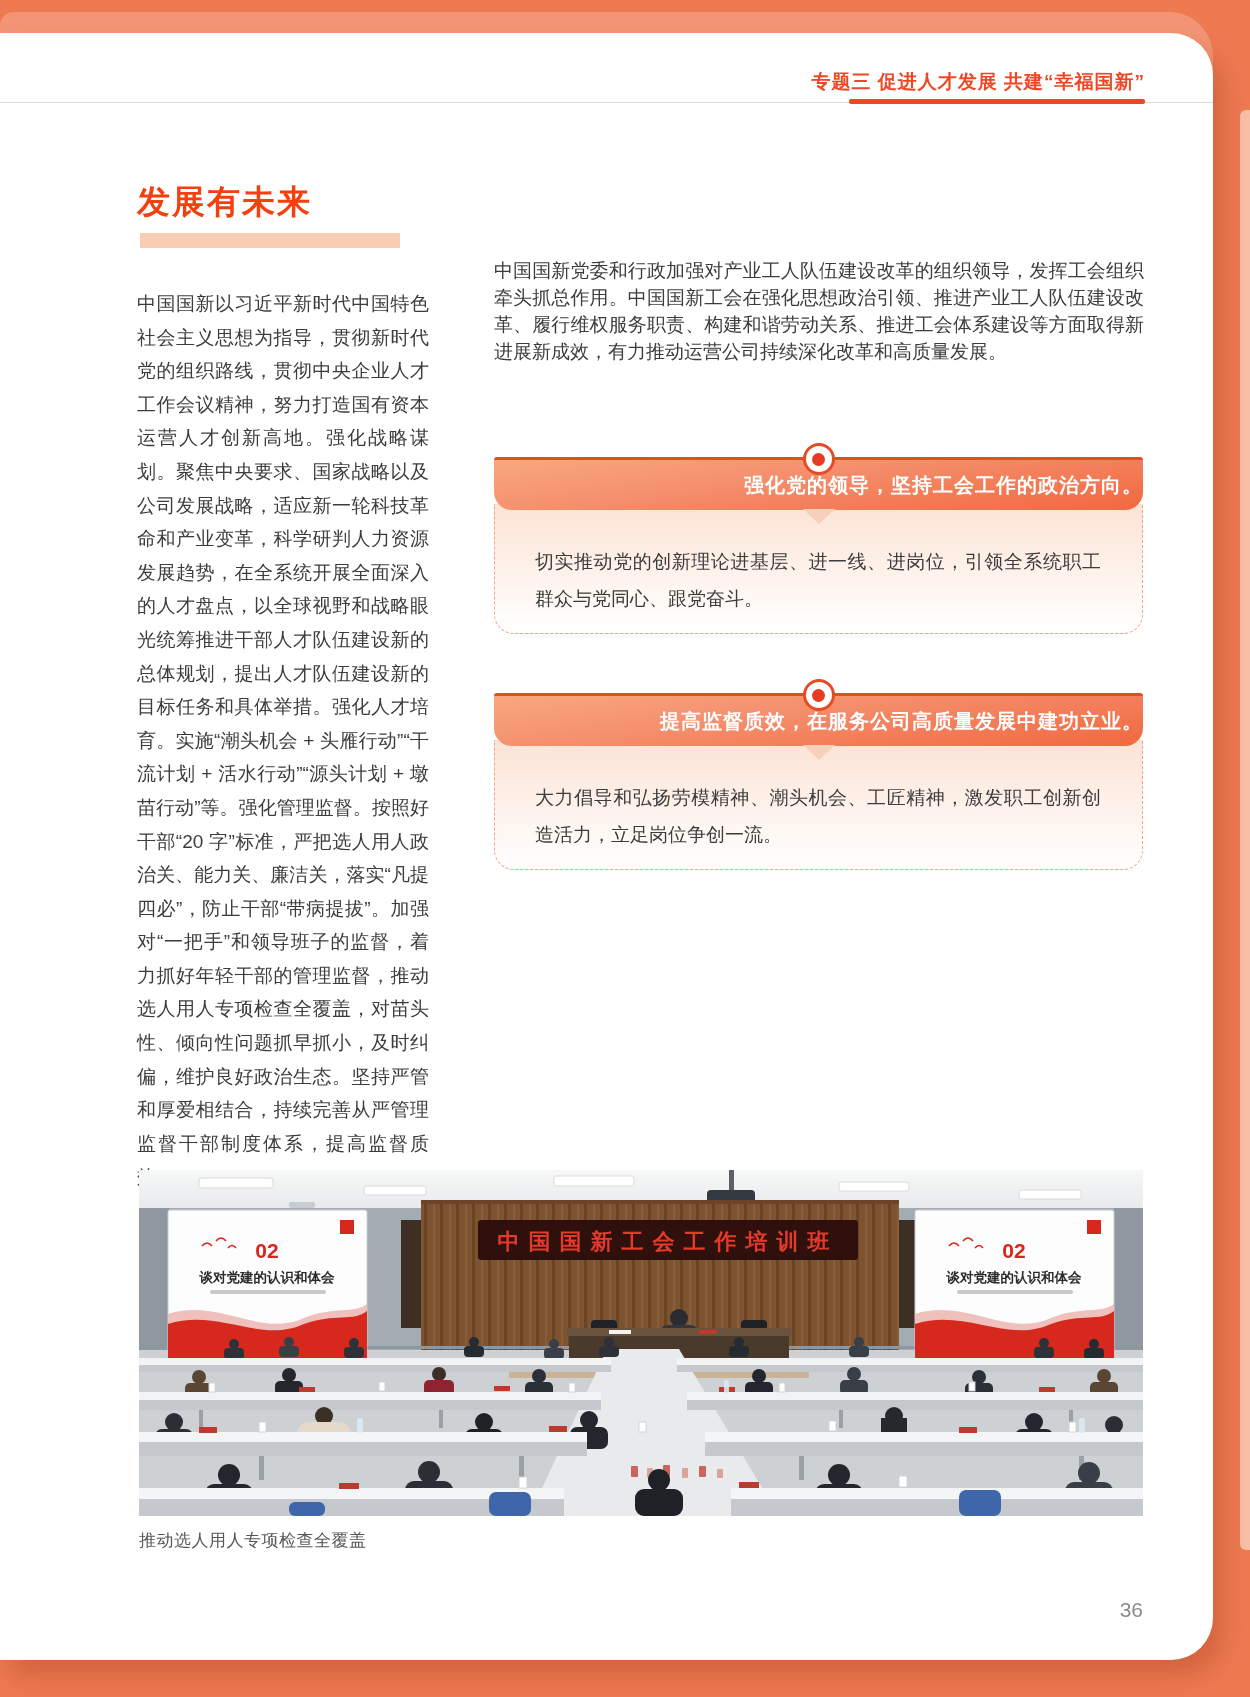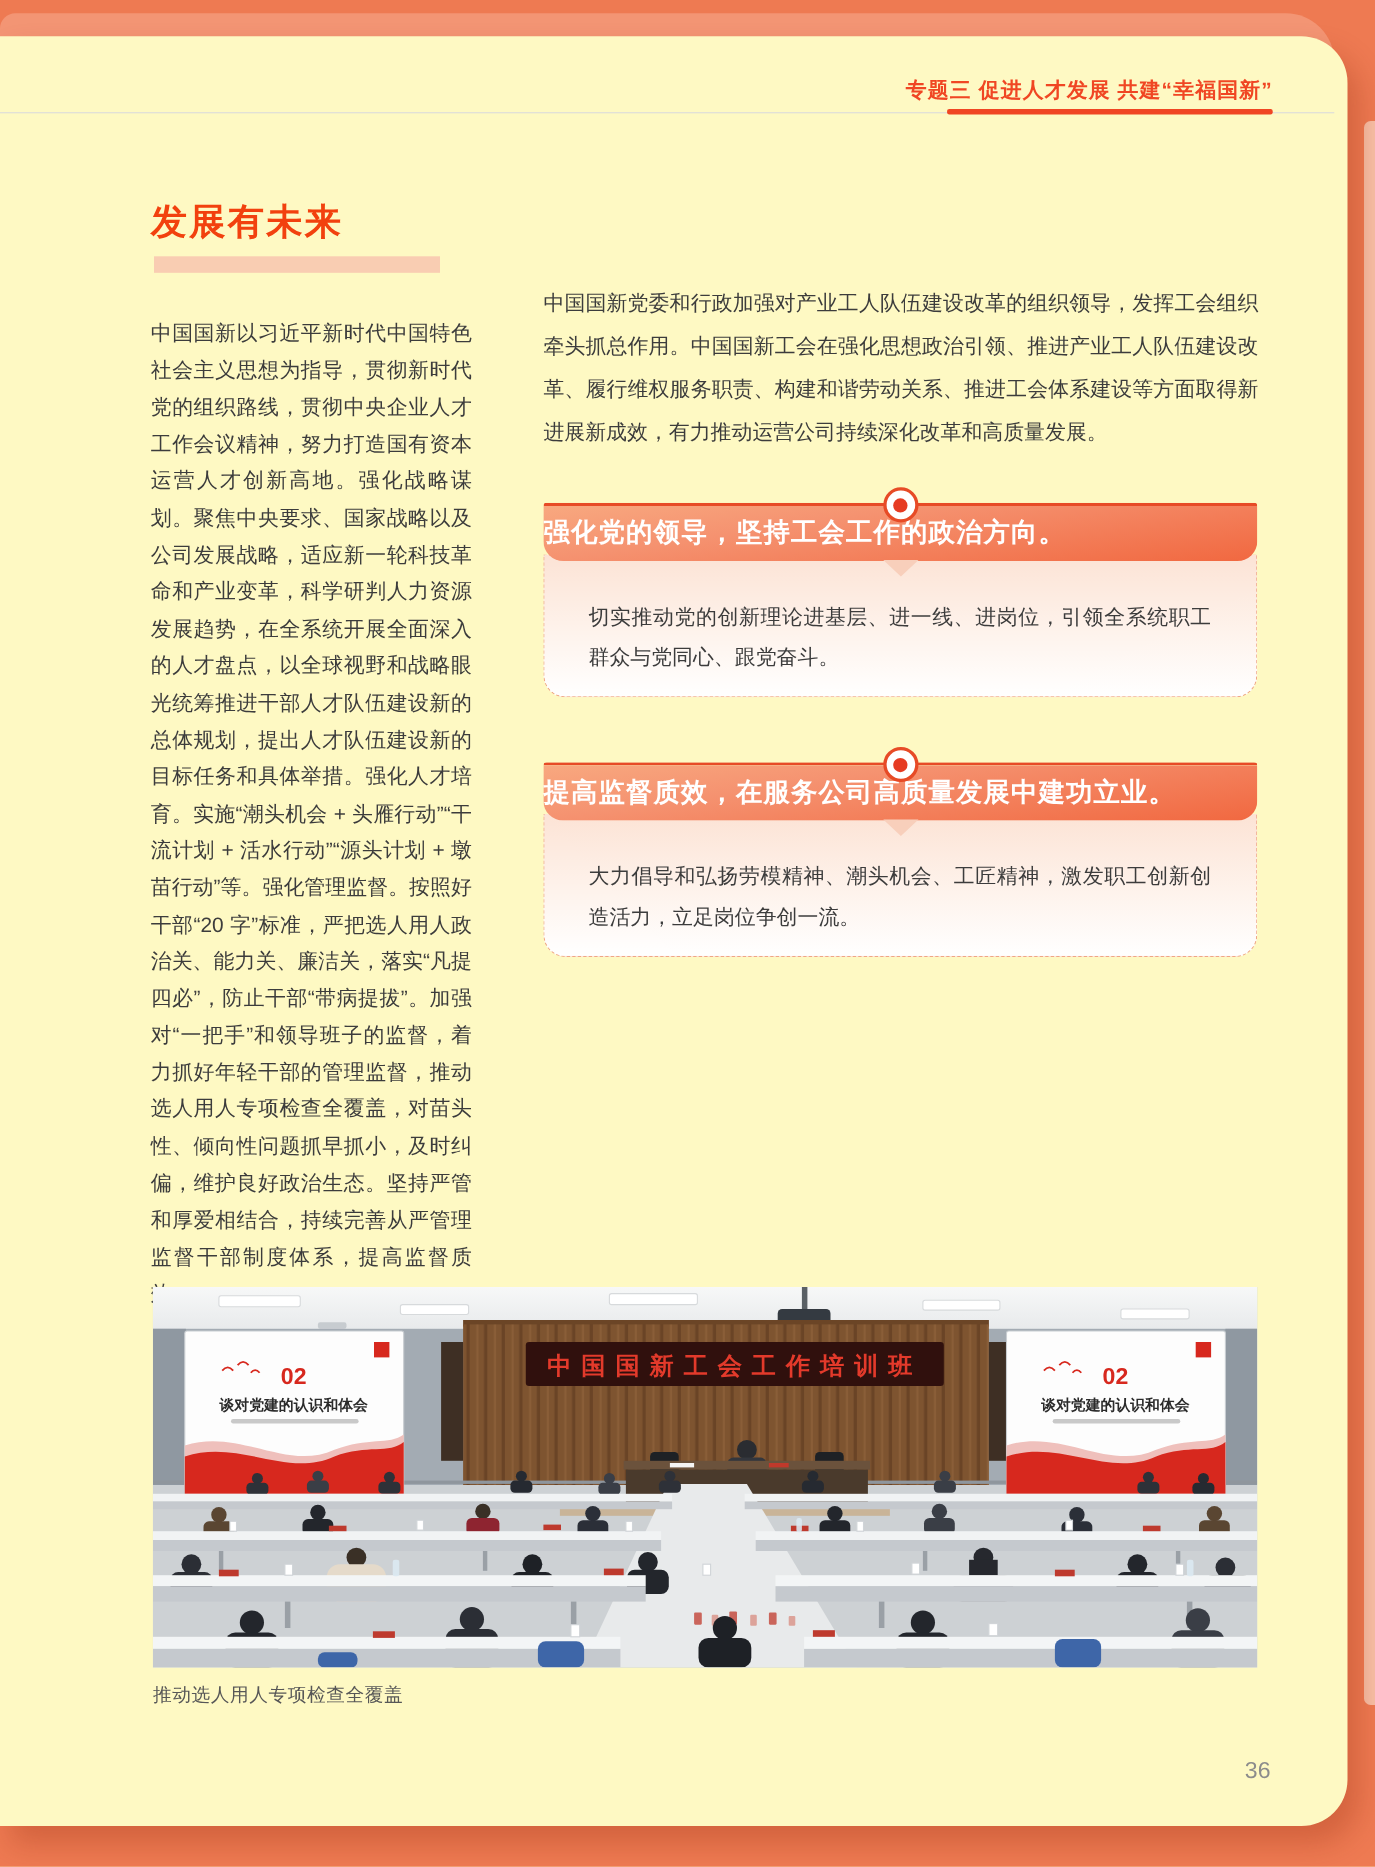--- a/index.html
+++ b/index.html
@@ -12,50 +12,49 @@
   .stack-card{
     position:absolute;left:0;top:12px;width:1213px;height:240px;
     background:#F39574;border-radius:14px 44px 0 0;
   }
   .edge-strip{
     position:absolute;right:0;top:110px;width:10px;height:1440px;
     background:#F9CDB6;border-radius:6px 0 0 6px;opacity:.85;
   }
   .sheet{
     position:absolute;left:0;top:33px;width:1213px;height:1627px;
-    background:#fef9c3;border-radius:0 42px 42px 0;
+    background:#ffffff;border-radius:0 42px 42px 0;
     box-shadow:10px 16px 26px rgba(150,45,15,.30);
-    padding-left:12px;
   }
   .topic{
     position:absolute;top:36px;right:68px;
     font-size:19px;font-weight:bold;color:#F04623;letter-spacing:1px;white-space:nowrap;
   }
   .hairline{position:absolute;top:69px;left:0;width:1213px;height:1px;background:#DBDBDB;}
   .topic-underline{position:absolute;top:66px;right:68px;width:296px;height:5px;background:#F04623;border-radius:2px;}
   .title-wrap{position:absolute;left:137px;top:152px;height:96px;}
   .title-hl{position:absolute;left:3px;top:48px;width:260px;height:15px;background:#F9CDB2;z-index:0;}
   .title-txt{position:relative;z-index:1;font-size:33px;font-weight:900;color:#F2410E;letter-spacing:2px;line-height:1;}
   .col-left{
     position:absolute;left:137px;top:254px;width:292px;
     font-size:19px;line-height:33.6px;color:#3C3C3C;text-align:justify;
   }
   .col-right-intro{
     position:absolute;left:494px;top:224px;width:650px;
-    font-size:19px;line-height:39px;color:#3C3C3C;text-align:justify;
+    font-size:19px;line-height:27px;color:#3C3C3C;text-align:justify;
   }
   .callout{position:absolute;left:494px;width:649px;}
   .co-header{
     position:relative;height:53px;box-sizing:border-box;
     border-top:3px solid #E74B26;border-radius:3px 3px 18px 18px;
     background:linear-gradient(172deg,#F8A87F 0%,#F59270 35%,#F16840 100%);
     z-index:2;
   }
   .co-title{
-    text-align:left;line-height:50px;color:#FFFFFF;font-size:24px;font-weight:bold;letter-spacing:1px;
+    text-align:right;line-height:50px;color:#FFFFFF;font-size:20px;font-weight:bold;letter-spacing:1px;
   }
   .co-dot{
     position:absolute;top:-17px;left:50%;margin-left:-16px;width:26px;height:26px;
     background:#FFFFFF;border:3px solid #E74B26;border-radius:50%;
   }
   .co-dot-inner{
     position:absolute;left:50%;top:50%;width:13px;height:13px;margin:-6.5px 0 0 -6.5px;
     background:#E63B22;border-radius:50%;
   }
   .co-arrow{

